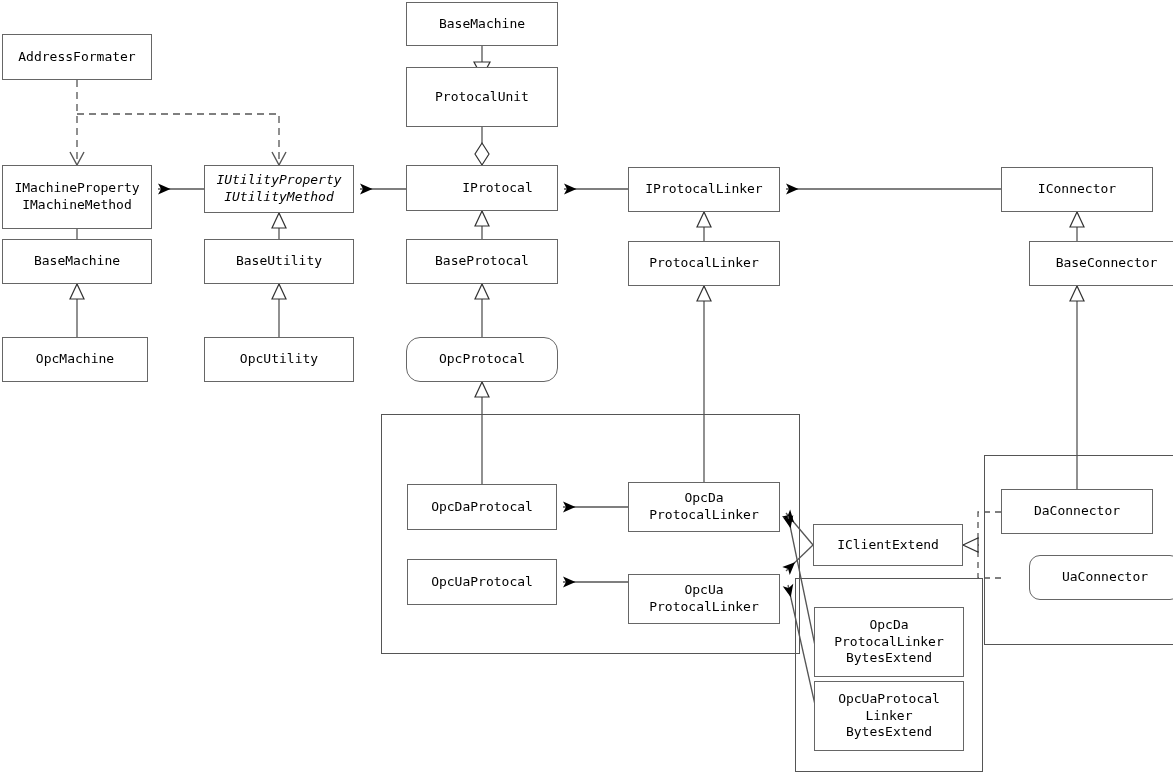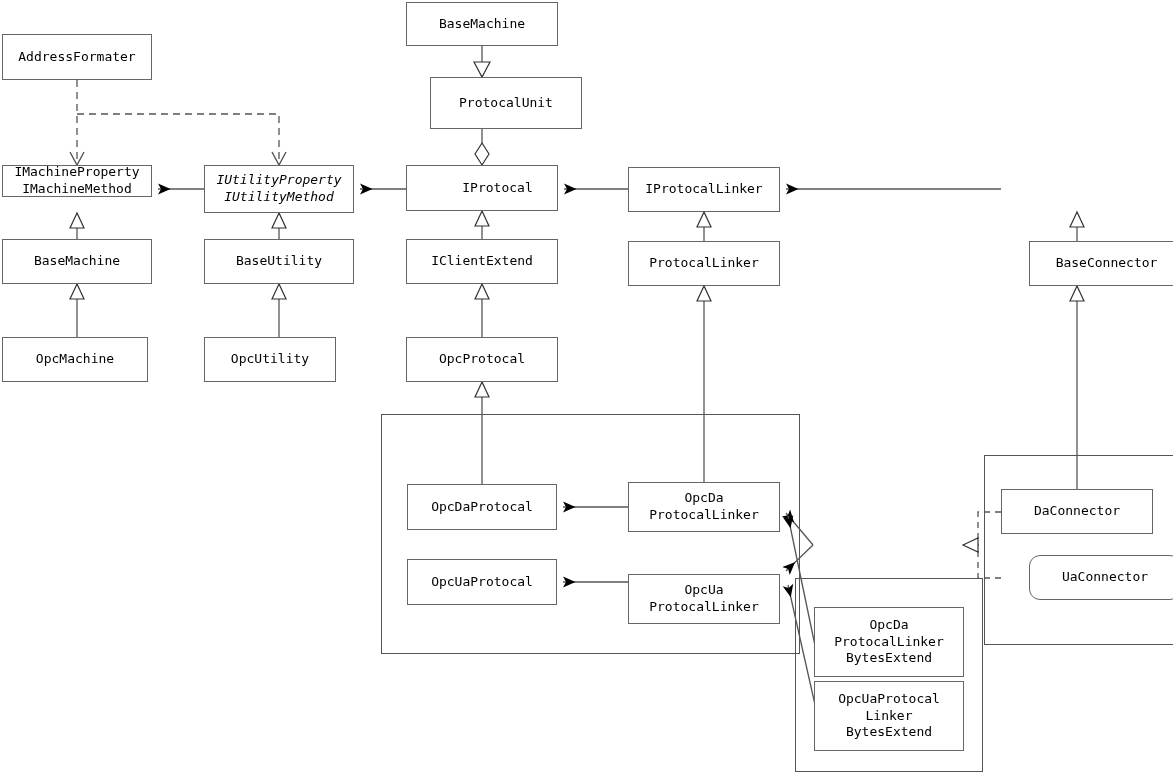--- a/index.html
+++ b/index.html
@@ -144,59 +144,61 @@
   </svg>
 
   <div class="group-box" style="left:381px; top:414px; width:419px; height:240px;"></div>
   <div class="group-box" style="left:795px; top:578px; width:188px; height:194px;"></div>
   <div class="group-box" style="left:984px; top:455px; width:210px; height:190px;"></div>
 
   <div class="node" style="left:2px; top:34px; width:150px; height:46px;">AddressFormater</div>
 
   <div class="node" style="left:406px; top:2px; width:152px; height:44px;">BaseMachine</div>
 
-  <div class="node" style="left:406px; top:77px; width:152px; height:52px;margin-left:24px;">ProtocalUnit</div>
-
-  <div class="node" style="left:2px; top:165px; width:150px; height:32px;">IMachineProperty
+  <div class="node" style="left:406px; top:67px; width:152px; height:60px;">ProtocalUnit</div>
+
+  <div class="node" style="left:2px; top:165px; width:150px; height:64px;">IMachineProperty
 IMachineMethod</div>
 
   <div class="node" style="left:204px; top:165px; width:150px; height:48px;font-style:italic;">IUtilityProperty
 IUtilityMethod</div>
 
   <div class="node" style="left:406px; top:165px; width:152px; height:46px;padding-left:31px;">IProtocal</div>
 
   <div class="node" style="left:628px; top:167px; width:152px; height:45px;">IProtocalLinker</div>
 
+  <div class="node" style="left:1001px; top:167px; width:152px; height:45px;">IConnector</div>
 
   <div class="node" style="left:2px; top:239px; width:150px; height:45px;">BaseMachine</div>
 
   <div class="node" style="left:204px; top:239px; width:150px; height:45px;">BaseUtility</div>
 
-  <div class="node" style="left:406px; top:239px; width:152px; height:45px;">IClientExtend</div>
+  <div class="node" style="left:406px; top:239px; width:152px; height:45px;">BaseProtocal</div>
 
   <div class="node" style="left:628px; top:241px; width:152px; height:45px;">ProtocalLinker</div>
 
   <div class="node" style="left:1001px; top:241px; width:155px; height:45px;margin-left:28px;">BaseConnector</div>
 
   <div class="node" style="left:2px; top:337px; width:146px; height:45px;">OpcMachine</div>
 
-  <div class="node" style="left:204px; top:337px; width:132px; height:45px;">OpcUtility</div>
-
-  <div class="node" style="left:406px; top:337px; width:152px; height:45px;">OpcProtocal</div>
+  <div class="node" style="left:204px; top:337px; width:150px; height:45px;">OpcUtility</div>
+
+  <div class="node" style="left:406px; top:337px; width:152px; height:45px;border-radius:14px;">OpcProtocal</div>
 
   <div class="node" style="left:407px; top:484px; width:150px; height:46px;">OpcDaProtocal</div>
 
   <div class="node" style="left:407px; top:559px; width:150px; height:46px;">OpcUaProtocal</div>
 
   <div class="node" style="left:628px; top:482px; width:152px; height:50px;">OpcDa
 ProtocalLinker</div>
 
   <div class="node" style="left:628px; top:562px; width:152px; height:50px;margin-top:12px;">OpcUa
 ProtocalLinker</div>
 
+  <div class="node" style="left:813px; top:524px; width:150px; height:42px;">IClientExtend</div>
 
   <div class="node" style="left:814px; top:607px; width:150px; height:70px;">OpcDa
 ProtocalLinker
 BytesExtend</div>
 
   <div class="node" style="left:814px; top:681px; width:150px; height:70px;">OpcUaProtocal
 Linker
 BytesExtend</div>
 
   <div class="node" style="left:1001px; top:489px; width:152px; height:45px;">DaConnector</div>

